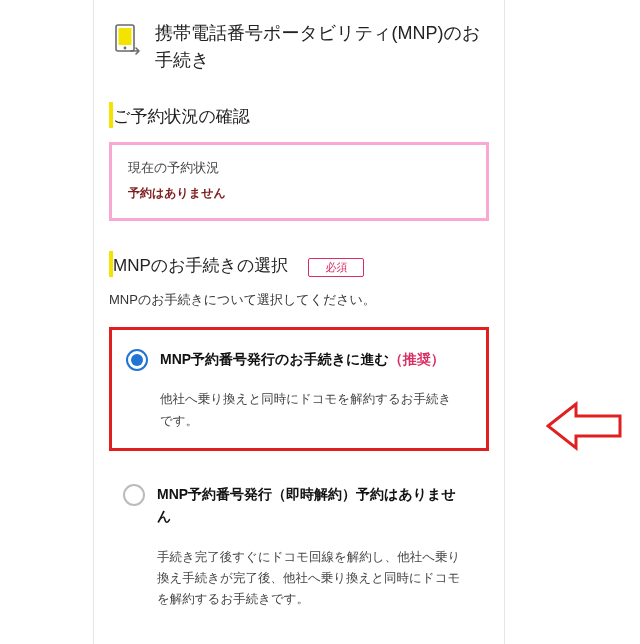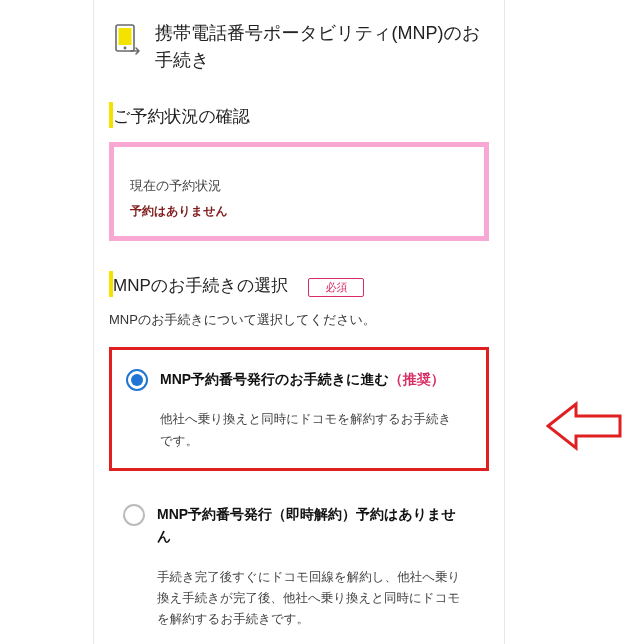--- a/index.html
+++ b/index.html
@@ -63,22 +63,22 @@
       display: inline-block;
       border: 1px solid #d82e64;
       color: #d82e64;
       font-size: 11px;
       padding: 1px 16px;
       border-radius: 2px;
       margin-left: 20px;
       font-weight: 500;
     }
     .status-box {
-      border: 5px solid #f9a8d4;
-      padding: 30px 16px 16px 16px;
+      border: 3px solid #f9a8d4;
+      padding: 14px 16px 16px 16px;
       margin-bottom: 30px;
     }
     .status-label {
       font-size: 13px;
       color: #444;
       margin-bottom: 8px;
     }
     .status-value {
       font-size: 12px;
       font-weight: 700;

